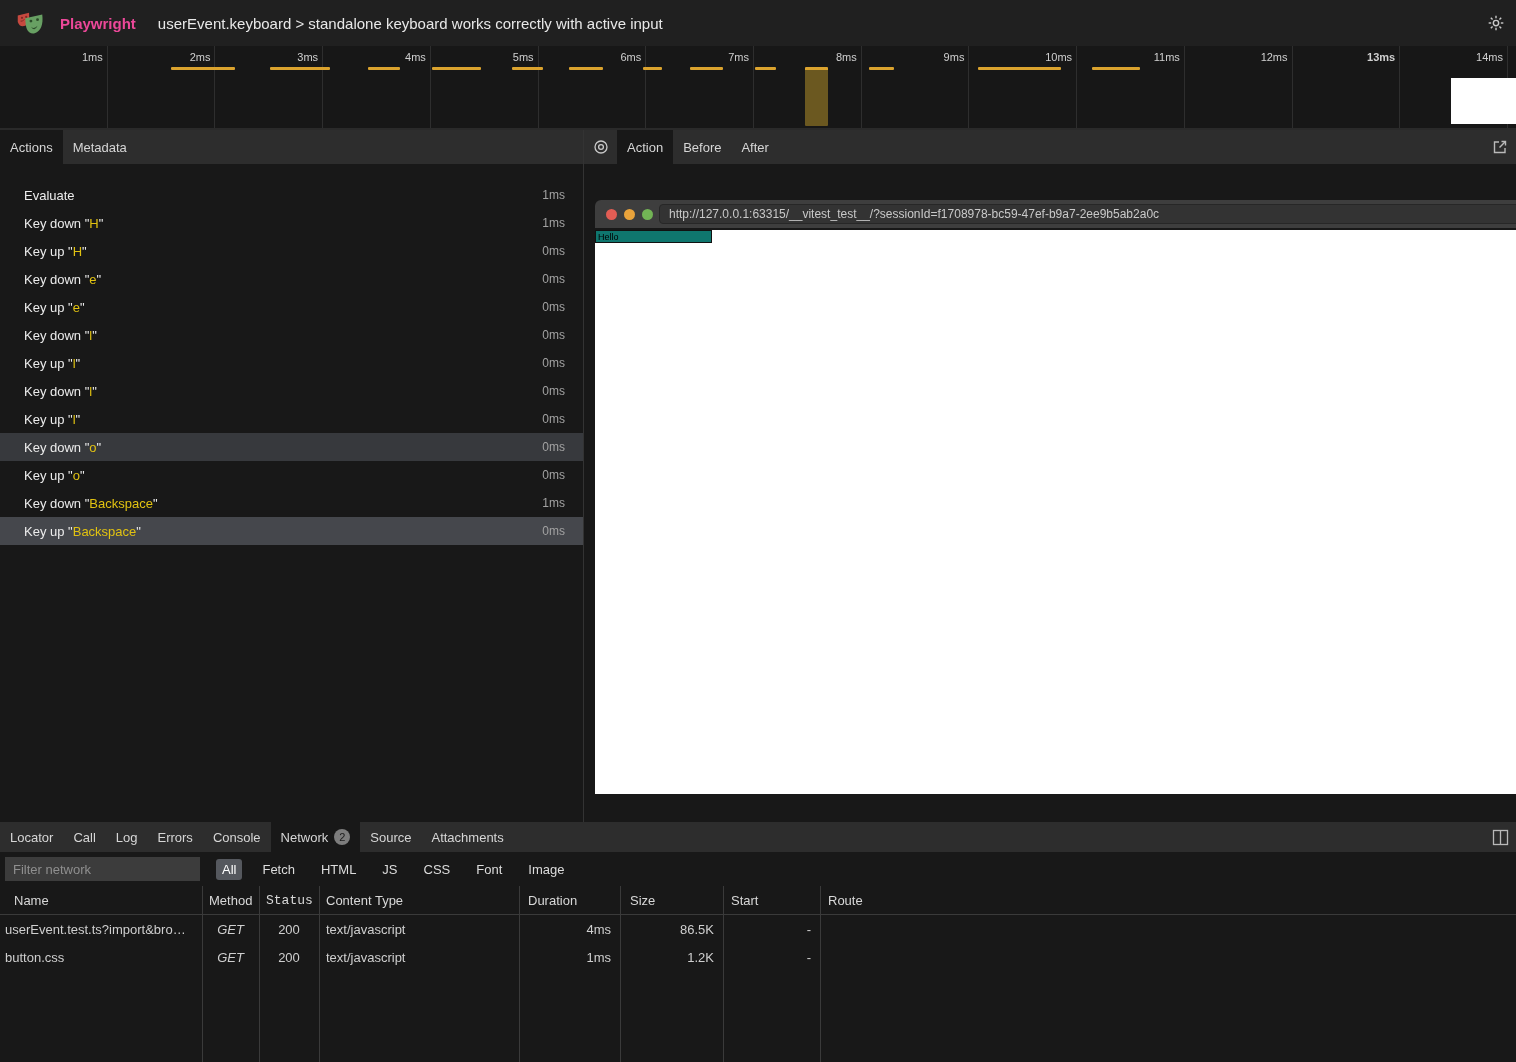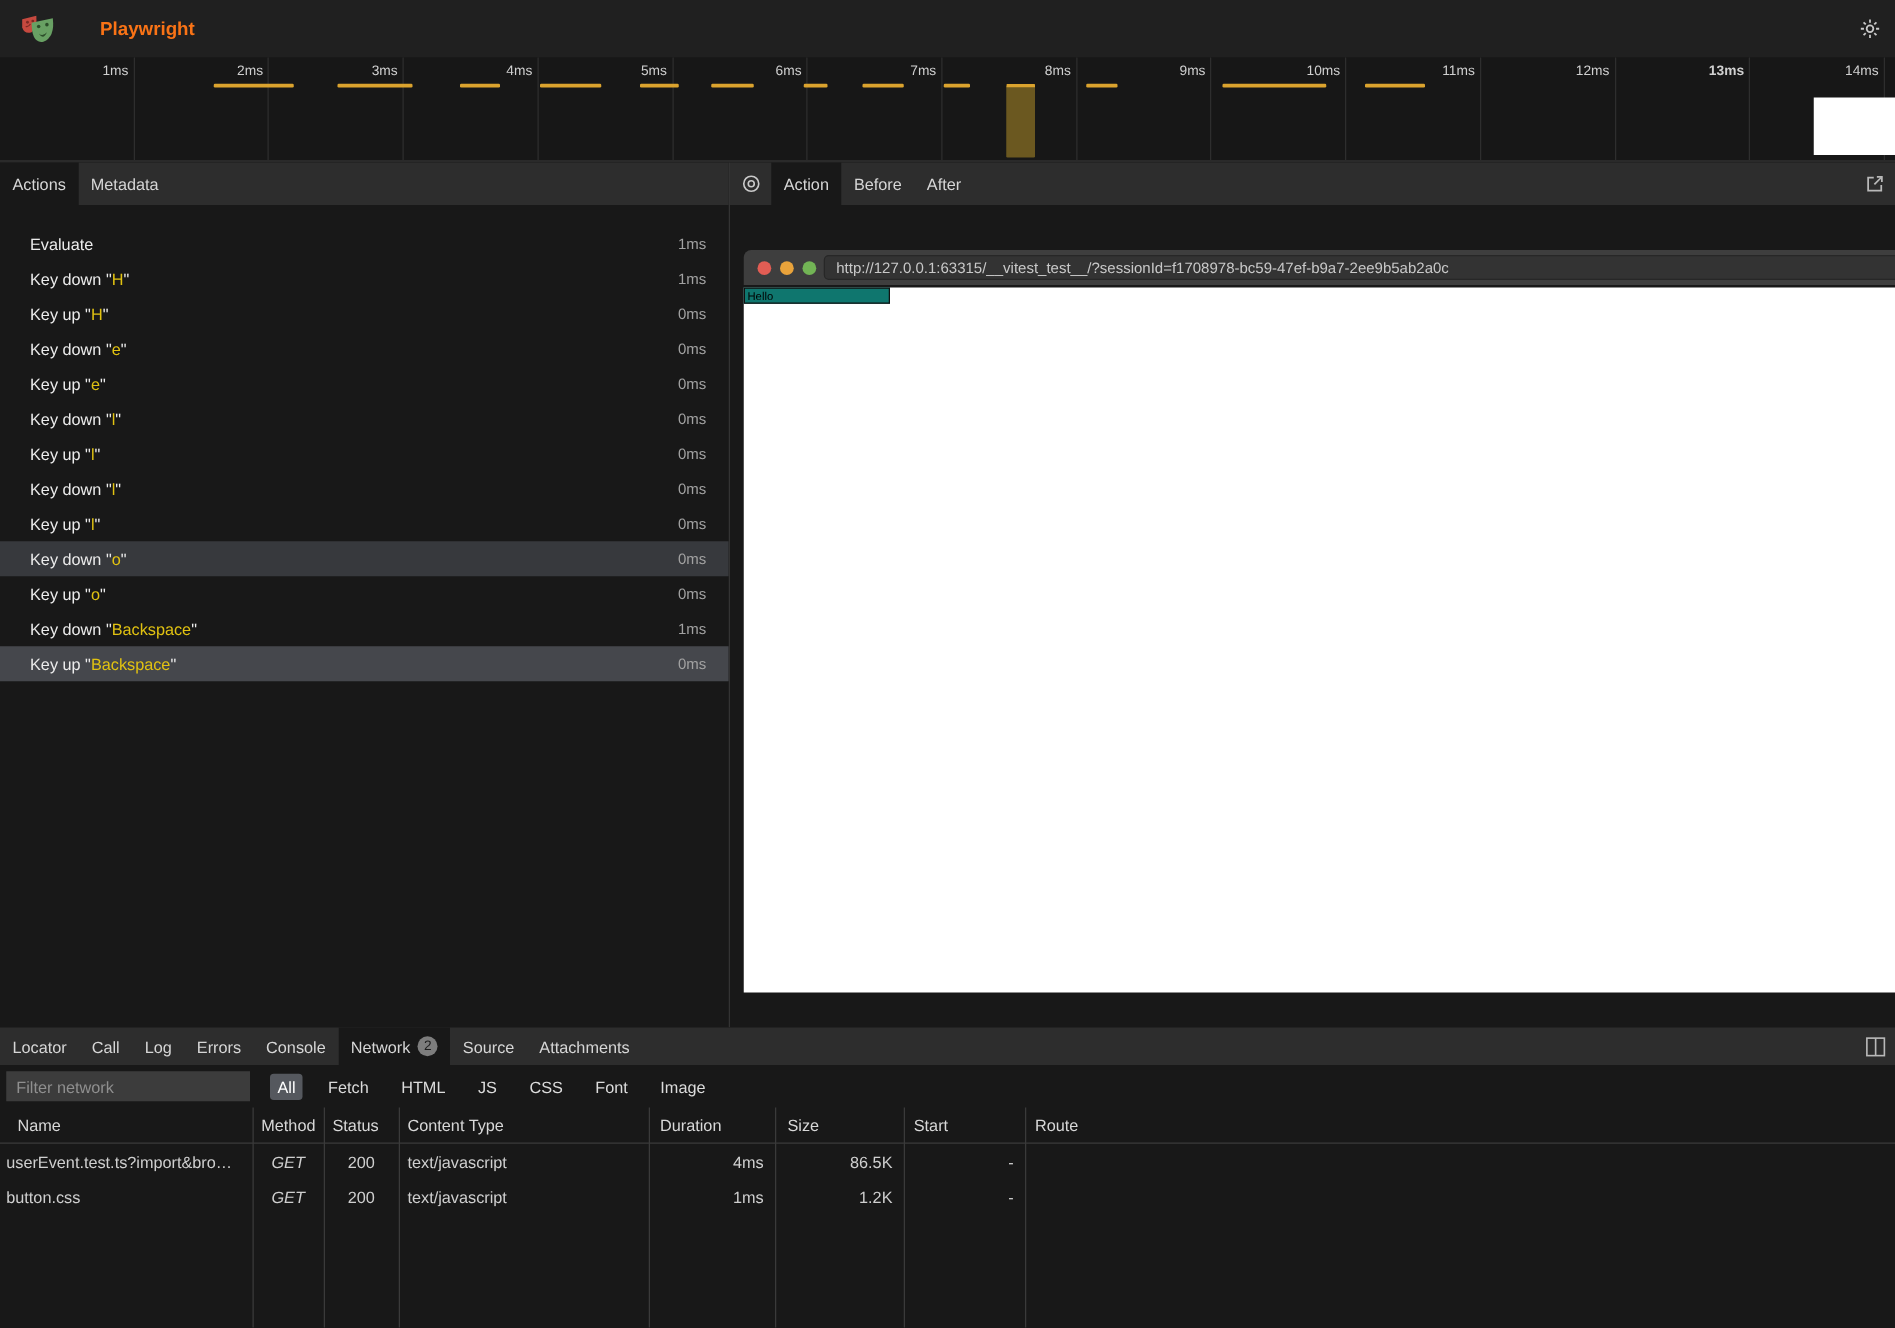--- a/index.html
+++ b/index.html
@@ -3,21 +3,21 @@
 <meta charset="utf-8">
 <style>
   * { margin:0; padding:0; box-sizing:border-box; }
   html,body { width:1516px; height:1062px; background:#181818; overflow:hidden;
     font-family:"Liberation Sans", sans-serif; }
 
   
   .topbar { position:absolute; top:0; left:0; width:1516px; height:46px; background:#202020;
     display:flex; align-items:center; }
   .logo { margin:0 14px 0 14px; width:32px; height:32px; flex:0 0 auto; }
-  .brand { color:#f97316; font-size:15px; font-weight:bold; margin-right:22px;margin-left:20px; }
+  .brand { color:#ec4899; font-size:15px; font-weight:bold; margin-right:22px; }
   .test-title { color:#e8e8e8; font-size:15px; }
   .gearbtn { position:absolute; right:10px; top:13px; width:20px; height:20px; cursor:pointer; }
 
   
   .timeline { position:absolute; top:46px; left:0; width:1516px; height:84px; background:#171717;
     border-bottom:2px solid #2a2a2a; }
   .tl-cell { position:absolute; top:0; bottom:0; border-right:1px solid #2e2e2e; }
   .tl-label { position:absolute; top:5px; right:4px; font-size:11px; color:#d0d0d0; }
   .tl-marker { position:absolute; top:21px; height:3px; border-radius:1px; }
   .tl-marker.tall { height:auto; bottom:2px; border-top:3px solid; }
@@ -80,21 +80,21 @@
   .chip { font-size:13px; color:#dcdcdc; padding:3px 6px; border-radius:3px; cursor:pointer; }
   .chip.selected { background:#55585e; color:#fff; }
 
   .net-table { flex:1; position:relative; font-size:13px; color:#cfcfcf; }
   .vsep { position:absolute; top:0; bottom:0; width:1px; background:#3a3a3a; }
   .net-hrow { height:29px; display:grid; grid-template-columns:202px 57px 60px 200px 101px 103px 97px 1fr;
     align-items:center; border-bottom:1px solid #3a3a3a; color:#d8d8d8; }
   .net-row { height:28px; display:grid; grid-template-columns:202px 57px 60px 200px 101px 103px 97px 1fr;
     align-items:center; cursor:pointer; }
   .nc { white-space:nowrap; overflow:hidden; text-overflow:ellipsis; }
-  .h0{ padding-left:14px; } .h1{ padding-left:7px; } .h2{ padding-left:7px; } .h3{ padding-left:7px; }
+  .h0{ padding-left:14px; } .h1{ padding-left:7px; } .h2{ padding-left:7px;font-family:Liberation Mono, monospace; } .h3{ padding-left:7px; }
   .h4{ padding-left:9px; } .h5{ padding-left:10px; } .h6{ padding-left:8px; } .h7{ padding-left:8px; }
   .c0{ padding-left:5px; } .c1{ text-align:center;font-style:italic; } .c2{ text-align:center; } .c3{ padding-left:7px; }
   .c4{ text-align:right; padding-right:9px; } .c5{ text-align:right; padding-right:9px; }
   .c6{ text-align:right; padding-right:9px; } .c7{ padding-left:8px; }
 
   svg { display:block; }
 </style>
 </head>
 <body>
 
@@ -105,20 +105,21 @@
       <circle cx="8.5" cy="11.5" r="1.2" fill="#7d2a24"></circle>
       <circle cx="13" cy="10.5" r="1.2" fill="#7d2a24"></circle>
       <path d="M11 13 Q9 16 7 15" stroke="#7d2a24" stroke-width="1" fill="none"></path>
       <path d="M12 12 L30 8 Q32 24 22 28 Q12 30 12 12 Z" fill="#68a063"></path>
       <circle cx="18" cy="15" r="1.5" fill="#2c4d2a"></circle>
       <circle cx="25" cy="13.5" r="1.5" fill="#2c4d2a"></circle>
       <path d="M18 21 Q21.5 24 25 20 Q22 27 18 21 Z" fill="#2c4d2a"></path>
     </svg>
   </div>
   <div class="brand">Playwright</div>
+  <div class="test-title">userEvent.keyboard &gt; standalone keyboard works correctly with active input</div>
   <div class="gearbtn">
     <svg viewBox="0 0 24 24" width="20" height="20" stroke="#c9c9c9" fill="none" stroke-width="1.7">
       <circle cx="12" cy="12" r="3.2"></circle>
       <g>
         <line x1="12" y1="3.2" x2="12" y2="6.2"></line>
           <line x1="12" y1="17.8" x2="12" y2="20.8"></line>
         <line x1="3.2" y1="12" x2="6.2" y2="12"></line>
           <line x1="17.8" y1="12" x2="20.8" y2="12"></line>
         <line x1="5.8" y1="5.8" x2="7.9" y2="7.9"></line>
           <line x1="16.1" y1="16.1" x2="18.2" y2="18.2"></line>

